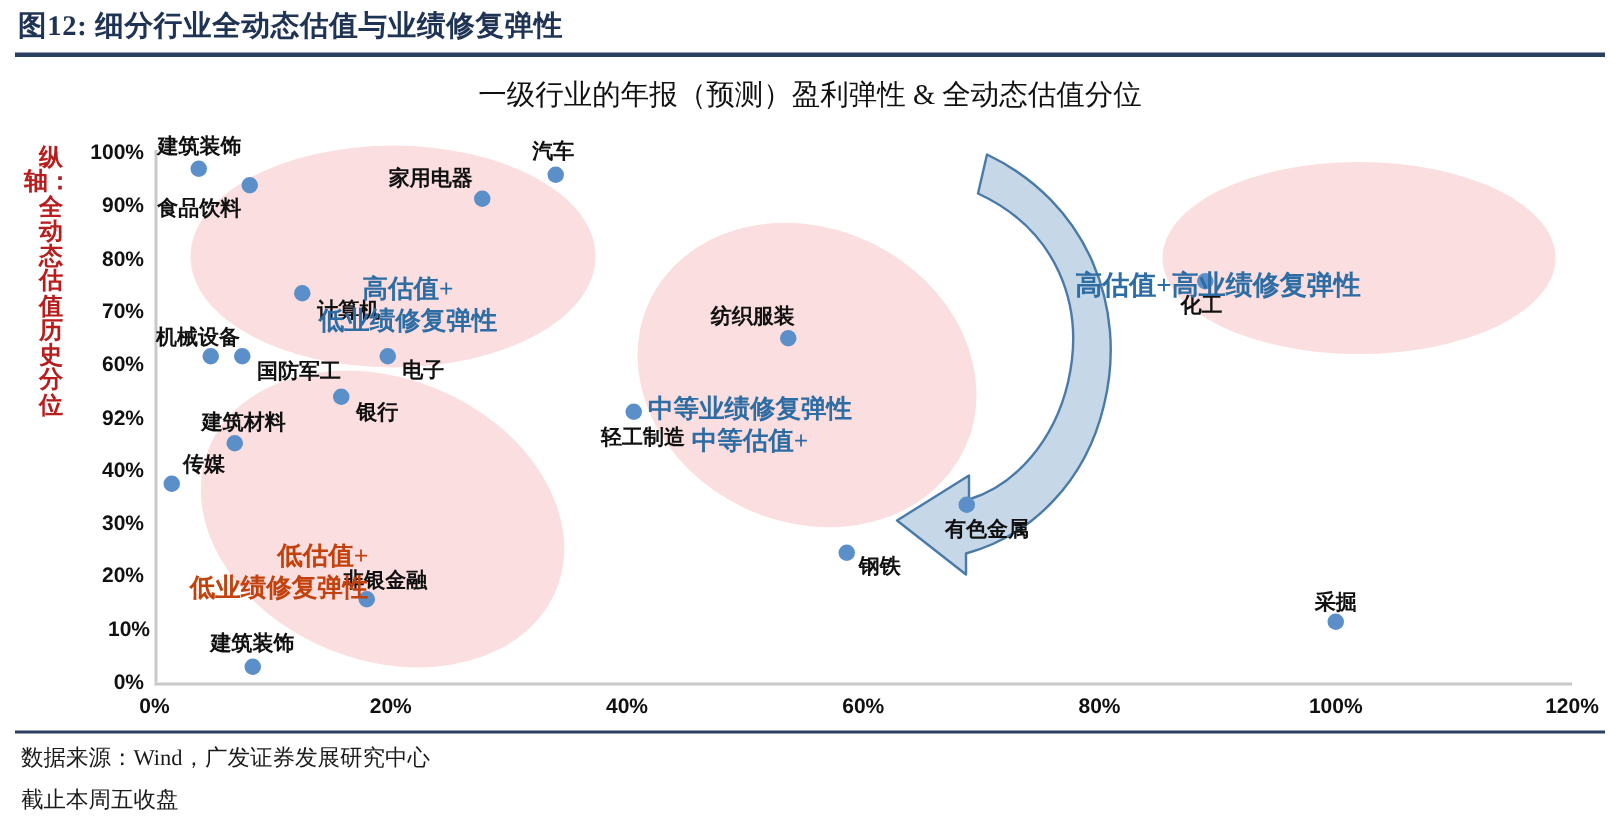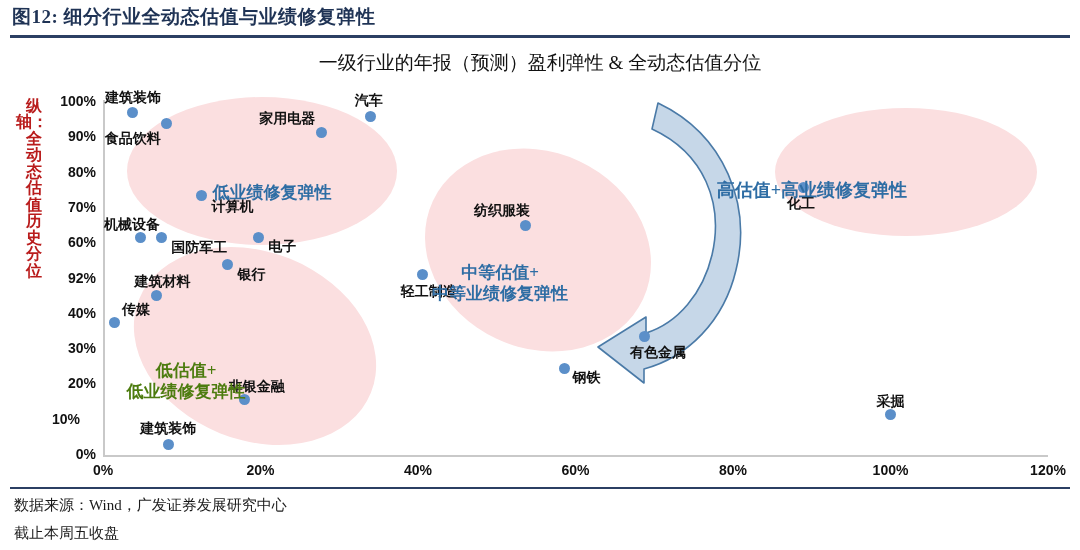--- a/index.html
+++ b/index.html
@@ -137,21 +137,21 @@
       <div class="blob" style="left: 130px; top: 212px; width: 250px; height: 188px; background: rgb(251, 223, 224); transform: rotate(22deg);"></div>
       <div class="blob" style="left: 422px; top: 112px; width: 232px; height: 196px; background: rgb(251, 223, 224); transform: rotate(25deg);"></div>
       <div class="blob" style="left: 775px; top: 68px; width: 262px; height: 128px; background: rgb(251, 223, 224);"></div>
     </div>
 
   <div class="axis-line yaxis-line"></div>
   <div class="axis-line xaxis-line"></div>
 
   <div id="yticks">
       <div class="ytick" style="left: 40px; top: 406px;">0%</div>
-      <div class="ytick" style="left: 24px; top: 370.7px;">10%</div>
+      <div class="ytick" style="left: 44px; top: 370.7px;">10%</div>
       <div class="ytick" style="left: 40px; top: 335.4px;">20%</div>
       <div class="ytick" style="left: 40px; top: 300.1px;">30%</div>
       <div class="ytick" style="left: 40px; top: 264.8px;">40%</div>
       <div class="ytick" style="left: 40px; top: 229.5px;">92%</div>
       <div class="ytick" style="left: 40px; top: 194.2px;">60%</div>
       <div class="ytick" style="left: 40px; top: 158.9px;">70%</div>
       <div class="ytick" style="left: 40px; top: 123.6px;">80%</div>
       <div class="ytick" style="left: 40px; top: 88.3px;">90%</div>
       <div class="ytick" style="left: 40px; top: 53px;">100%</div>
     </div>
@@ -215,29 +215,30 @@
       <div class="pt-label" style="left: 630.013px; top: 303.745px;">有色金属</div>
       <div class="pt" style="left: 564.475px; top: 328.515px; background: rgb(91, 143, 201);"></div>
       <div class="pt-label" style="left: 572.475px; top: 328.515px;">钢铁</div>
       <div class="pt" style="left: 803.087px; top: 147.426px; background: rgb(91, 143, 201);"></div>
       <div class="pt-label" style="left: 787.087px; top: 155.426px;">化工</div>
       <div class="pt" style="left: 890.5px; top: 374.758px; background: rgb(91, 143, 201);"></div>
       <div class="pt-label" style="left: 876.5px; top: 352.758px;">采掘</div>
     </div>
   <div id="callouts">
       <div class="callout" style="left: 272px; top: 142px; color: rgb(46, 109, 164); transform: translateX(-50%);">
+        <div>高估值+</div>
         <div>低业绩修复弹性</div>
       </div>
-      <div class="callout" style="left: 186px; top: 320px; color: #4d7c0f; transform: translateX(-50%);">
+      <div class="callout" style="left: 186px; top: 320px; color: #c2410c; transform: translateX(-50%); text-align: right;">
         <div>低估值+</div>
         <div>低业绩修复弹性</div>
       </div>
       <div class="callout" style="left: 500px; top: 222px; color: rgb(46, 109, 164); transform: translateX(-50%);">
+        <div>中等业绩修复弹性</div>
         <div>中等估值+</div>
-        <div>中等业绩修复弹性</div>
       </div>
       <div class="callout big" style="left: 812px; top: 139px; color: rgb(46, 109, 164); transform: translateX(-50%);">
         <div>高估值+高业绩修复弹性</div>
       </div>
     </div>
 
 </div>
 
 <div class="foot-rule"></div>
 <div class="foot-line l1">数据来源：Wind，广发证券发展研究中心</div>

